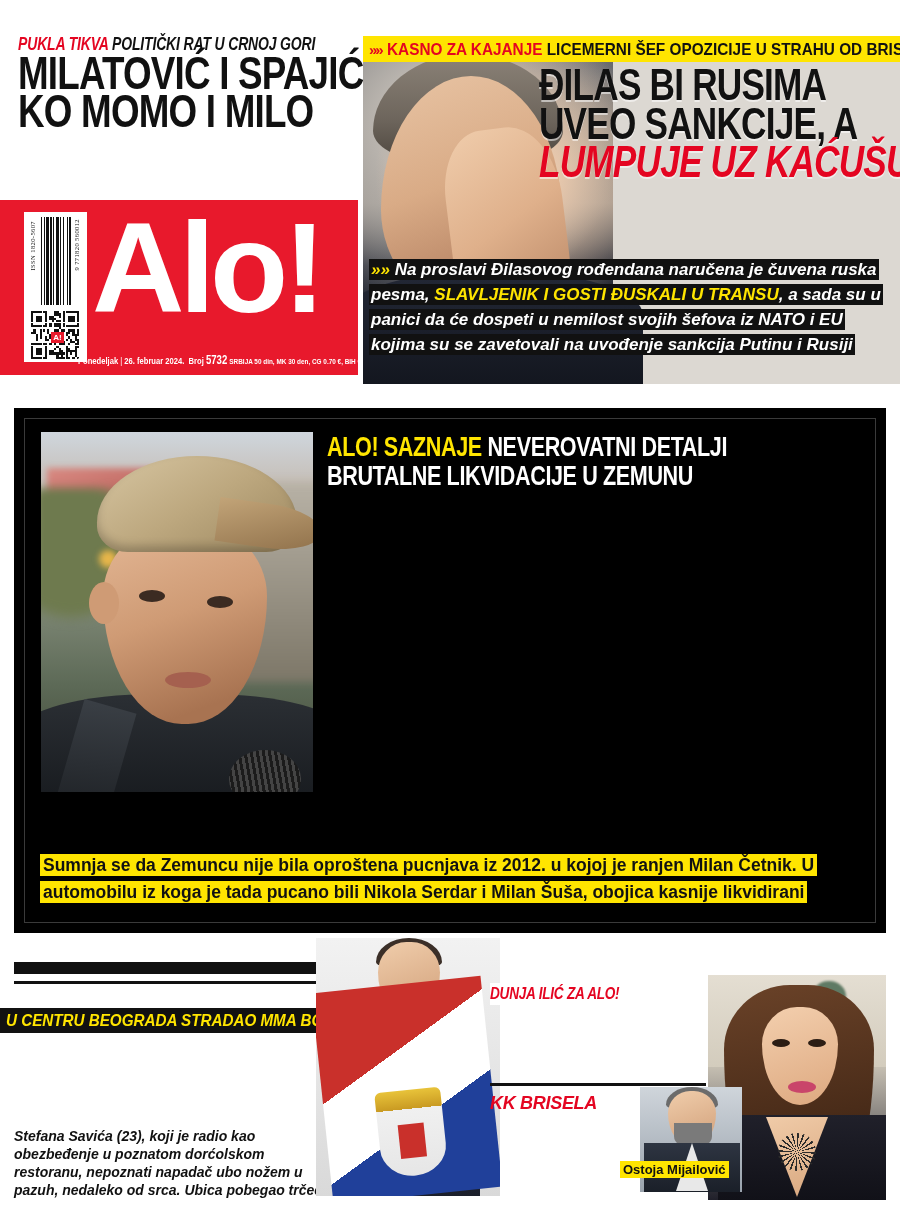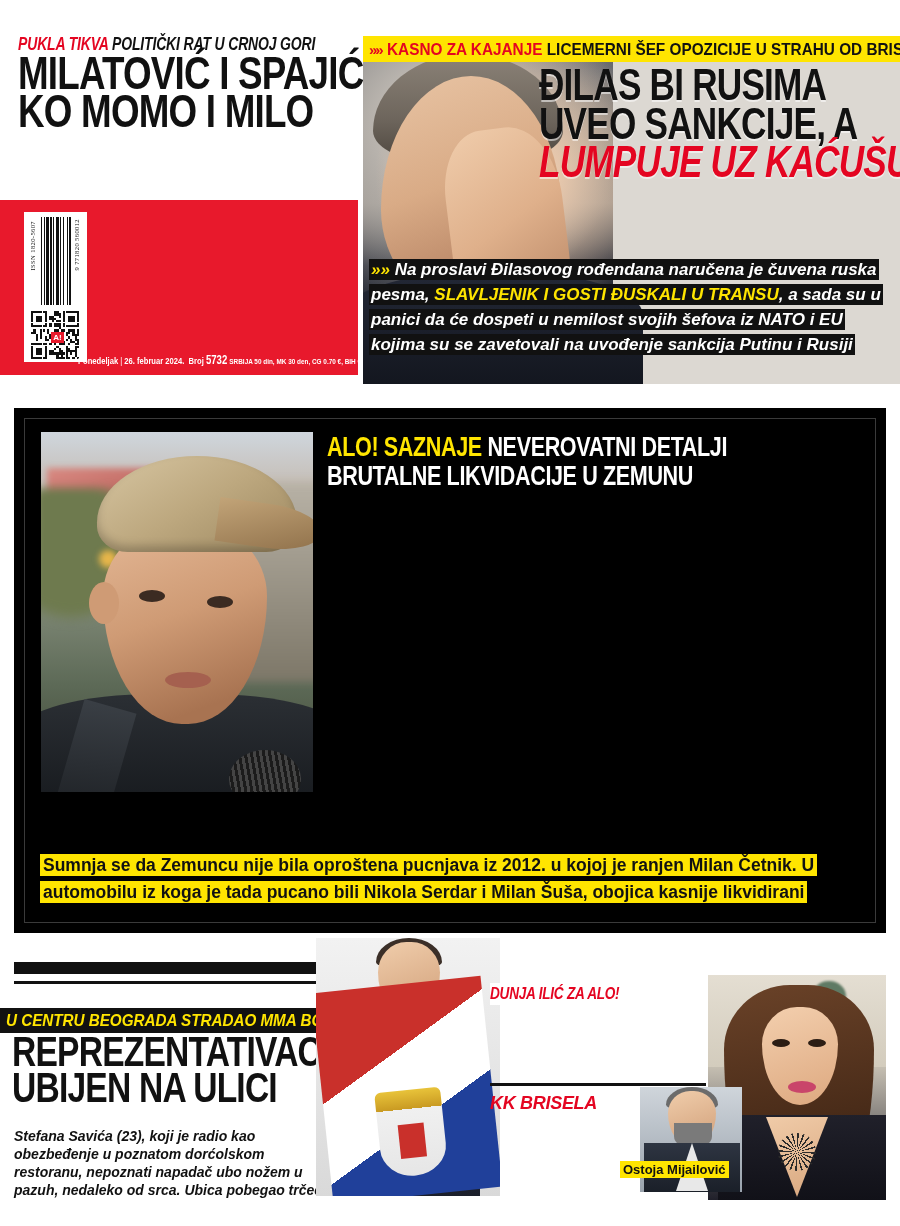--- a/index.html
+++ b/index.html
@@ -524,20 +524,21 @@
               <i style="position:absolute;left:32.199999999999996px;top:46px;width:2.3px;height:2.3px;background:#111"></i>
               <i style="position:absolute;left:34.5px;top:46px;width:2.3px;height:2.3px;background:#111"></i>
               <i style="position:absolute;left:36.8px;top:46px;width:2.3px;height:2.3px;background:#111"></i>
               <i style="position:absolute;left:41.4px;top:46px;width:2.3px;height:2.3px;background:#111"></i>
               <i style="position:absolute;left:46px;top:46px;width:2.3px;height:2.3px;background:#111"></i>
             </div>
           </div>
         <div class="qr-logo">A!</div>
       </div>
     </div>
+    <div class="alo">Alo!</div>
   </div>
   <div class="dateline sq">
     <span>Ponedeljak</span>
     <span class="thin">|</span>
     <span>26. februar 2024.</span>
     &nbsp;<span>Broj</span>
     <span class="num">5732</span>
     <span class="sm">SRBIJA 50 din</span><span class="sm">, MK 30 den, CG 0.70 €, BIH 0.50 KM</span>
   </div>
 
@@ -600,24 +601,20 @@
     </div>
   </div>
 
   <div class="bl">
     <div class="bl-rule1"></div>
     <div class="bl-rule2"></div>
   </div>
   <div class="bl-band">
     <span class="sq">U CENTRU BEOGRADA STRADAO MMA BORAC</span>
   </div>
-  <div class="bl-h">
-    <span class="sq">REPREZENTATIVAC</span>
-    <span class="sq">UBIJEN NA ULICI</span>
-  </div>
   <div class="bl-body">Stefana Savića (23), koji je radio kao obezbeđenje u poznatom dorćolskom restoranu, nepoznati napadač ubo nožem u pazuh, nedaleko od srca. Ubica pobegao trčeći</div>
 
   <div class="bc-photo">
     <div class="bc-hair"></div>
     <div class="bc-head"></div>
     <div class="bc-torso"></div>
     <div class="bc-vest"></div>
     <div class="bc-flag">
       <div class="bc-crest"></div>
     </div>

